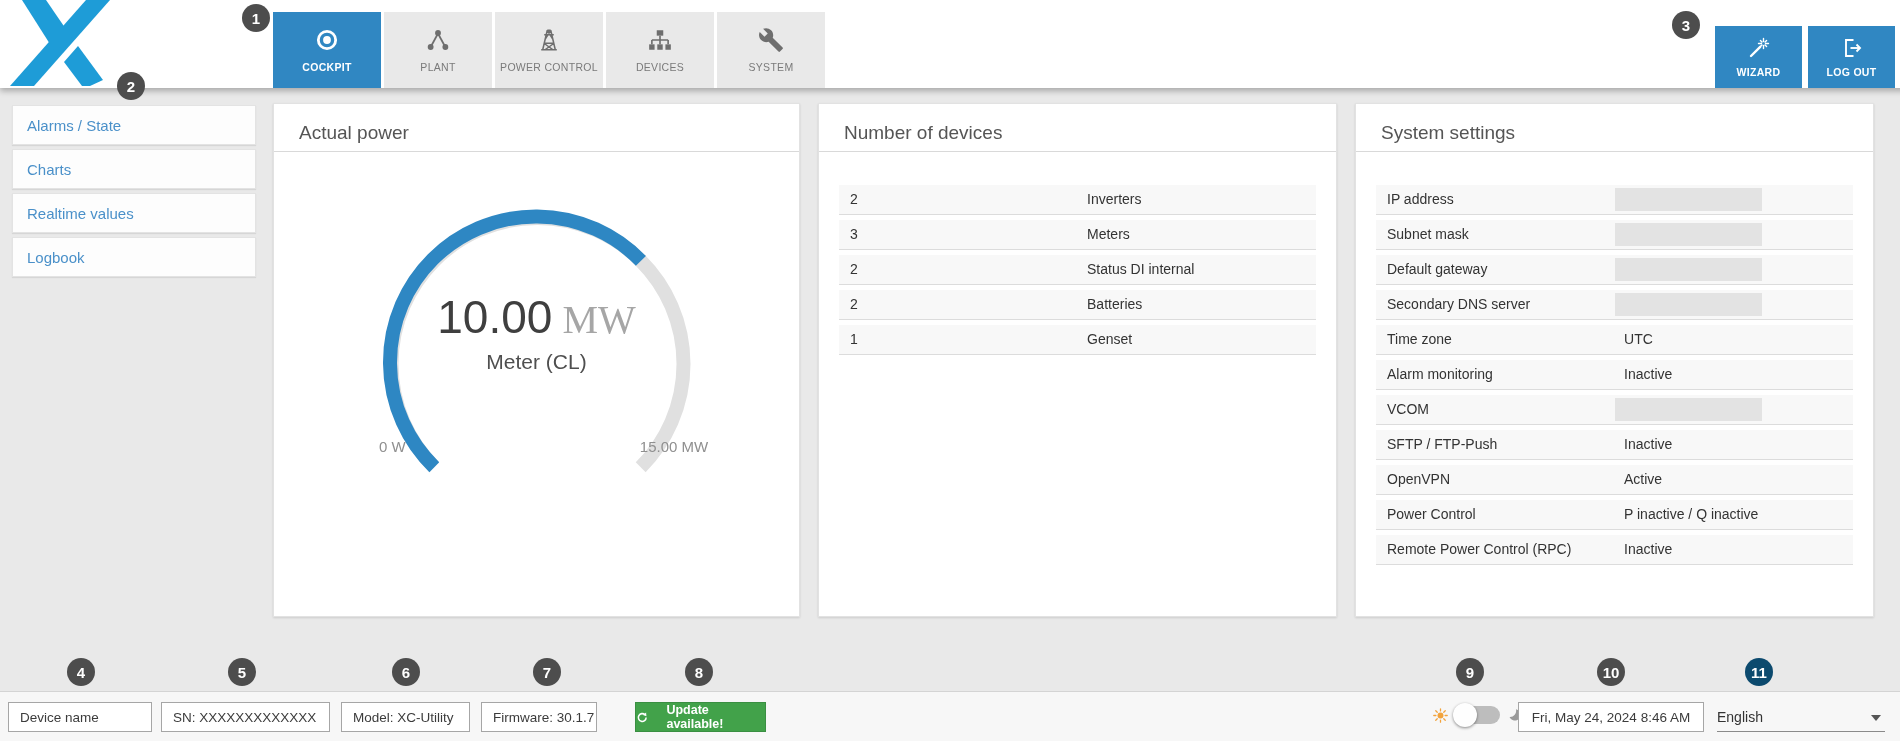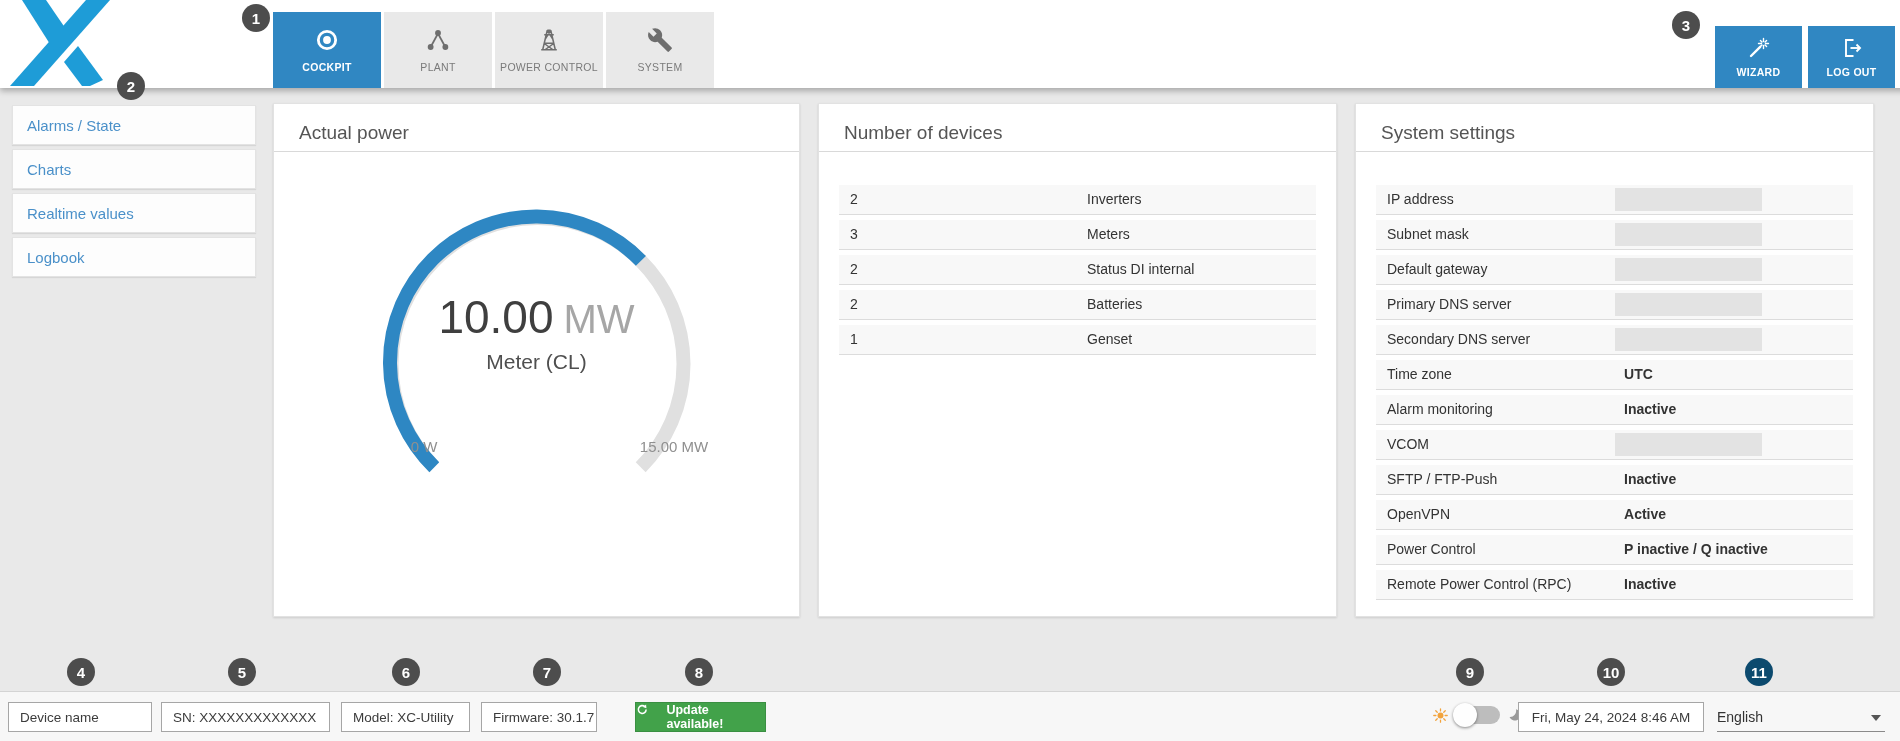--- a/index.html
+++ b/index.html
@@ -33,43 +33,43 @@
   
   .card{position:absolute;top:103px;height:514px;background:#fff;border:1px solid #e2e2e2;
         box-shadow:0 1px 2px rgba(0,0,0,.12);box-sizing:border-box;}
   .card-title{position:absolute;left:25px;top:18px;font-size:19px;color:#555;}
   .card-divider{position:absolute;left:0;right:0;top:47px;height:1px;background:#d9d9d9;}
 
   
   .gauge-wrap{position:absolute;left:0;top:48px;right:0;bottom:0;}
   .gauge-value-row{position:absolute;left:0;width:100%;top:138px;text-align:center;white-space:nowrap;}
   .gv{font-size:46px;color:#3f3f3f;}
-  .gu{font-size:40px;color:#a6a6a6;margin-left:10px;}
+  .gu{font-size:40px;color:#a6a6a6;margin-left:10px;font-family:Liberation Serif, serif;}
   .gsource{position:absolute;left:0;width:100%;top:198px;text-align:center;font-size:21px;color:#4f4f4f;}
   .gmin,.gmax{position:absolute;top:286px;font-size:15px;color:#8f8f8f;}
-  .gmin{left:105px;width:90px;text-align:center;}
+  .gmin{left:105px;width:90px;}
   .gmax{left:345px;width:110px;text-align:center;}
 
   
   .tbl{position:absolute;left:20px;right:20px;top:81px;}
   .trow{position:relative;height:29px;margin-bottom:5px;background:#f8f8f8;
         border-bottom:1px solid #dcdcdc;font-size:14px;}
   .trow .c1{position:absolute;left:11px;top:6px;color:#333;}
   .trow .c2{position:absolute;left:52%;top:6px;color:#333;}
-  .trow .c2.bold{font-weight:bold;}
+  .trow .c2.bold{font-weight:normal;}
   .redbox{position:absolute;left:50%;top:3px;width:147px;height:23px;background:#e3e3e3;}
 
   
   .footer{position:absolute;left:0;bottom:0;width:1900px;height:50px;background:#f7f7f7;
           border-top:1px solid #d4d4d4;box-sizing:border-box;}
   .fbox{position:absolute;top:10px;height:30px;background:#fff;border:1px solid #a6a6a6;
         box-sizing:border-box;display:flex;align-items:center;padding-left:11px;
         font-size:13.5px;color:#3c3c3c;}
   .fbtn{position:absolute;top:10px;height:30px;background:#42a24a;border:1px solid #3a8f42;
-        box-sizing:border-box;display:flex;justify-content:center;gap:18px;
+        box-sizing:border-box;display:flex;align-items:center;justify-content:center;gap:18px;
         color:#fff;font-size:12.5px;font-weight:bold;cursor:pointer;}
   .theme{position:absolute;left:1432px;top:14px;display:flex;align-items:center;gap:7px;}
   .track{position:relative;width:44px;height:18px;border-radius:9px;background:#bdbdbd;cursor:pointer;}
   .knob{position:absolute;left:-3px;top:-3px;width:24px;height:24px;border-radius:50%;
         background:#fefefe;box-shadow:0 1px 3px rgba(0,0,0,.45);}
   .datebox{justify-content:center;padding-left:0;}
   .lang{position:absolute;left:1717px;top:10px;width:168px;height:30px;border-bottom:1px solid #8a8a8a;
         box-sizing:border-box;display:flex;align-items:center;font-size:14px;color:#333;cursor:pointer;}
   .caret{position:absolute;right:4px;top:13px;width:0;height:0;border-left:5px solid transparent;
          border-right:5px solid transparent;border-top:6px solid #555;}
@@ -107,20 +107,30 @@
       <span class="tlbl">PLANT</span>
     </div>
     <div class="tab">
       <svg class="ticon" viewBox="0 0 24 24" fill="none" stroke="currentColor" stroke-width="1.4">
         <path d="M10.4 3h3.2M7.6 7.2h8.8M10.4 3L6.2 21M13.6 3l4.2 18M10.4 3l5.2 8.4M13.6 3L8.4 11.4M7.3 15h9.4M7.3 15l8.4 6M16.7 15l-8.4 6M4.8 21h14.4"></path>
       </svg>
       <span class="tlbl">POWER CONTROL</span>
     </div>
     <div class="tab">
       <svg class="ticon" viewBox="0 0 24 24">
+        <rect x="9" y="3" width="6" height="5" fill="currentColor"></rect>
+        <path d="M12 8v4M4.5 12h15M4.5 12v4M12 12v4M19.5 12v4" fill="none" stroke="currentColor" stroke-width="1.5"></path>
+        <rect x="2" y="16" width="5" height="5" fill="currentColor"></rect>
+        <rect x="9.5" y="16" width="5" height="5" fill="currentColor"></rect>
+        <rect x="17" y="16" width="5" height="5" fill="currentColor"></rect>
+      </svg>
+      <span class="tlbl">DEVICES</span>
+    </div>
+    <div class="tab">
+      <svg class="ticon" viewBox="0 0 24 24">
         <path d="M22.7 19l-9.1-9.1c.9-2.3.4-5-1.5-6.9-2-2-5-2.4-7.4-1.3L9 6 6 9 1.6 4.7C.4 7.1.9 10.1 2.9 12.1c1.9 1.9 4.6 2.4 6.9 1.5l9.1 9.1c.4.4 1 .4 1.4 0l2.3-2.3c.5-.4.5-1.1.1-1.4z" fill="currentColor"></path>
       </svg>
       <span class="tlbl">SYSTEM</span>
     </div>
   </div>
 
   <div class="actions">
     <div class="abtn">
       <svg width="24" height="24" viewBox="0 0 24 24" fill="none" stroke="#fff">
         <path d="M13.2 10.8L4 20" stroke-width="2.4" stroke-linecap="round"></path>
@@ -197,24 +207,20 @@
       <div class="trow">
         <span class="c1">IP address</span>
         <span class="redbox"></span>
       </div>
       <div class="trow">
         <span class="c1">Subnet mask</span>
         <span class="redbox"></span>
       </div>
       <div class="trow">
         <span class="c1">Default gateway</span>
-        <span class="redbox"></span>
-      </div>
-      <div class="trow">
-        <span class="c1">Primary DNS server</span>
         <span class="redbox"></span>
       </div>
       <div class="trow">
         <span class="c1">Secondary DNS server</span>
         <span class="redbox"></span>
       </div>
       <div class="trow">
         <span class="c1">Time zone</span>
         <span class="c2 bold">UTC</span>
       </div>

